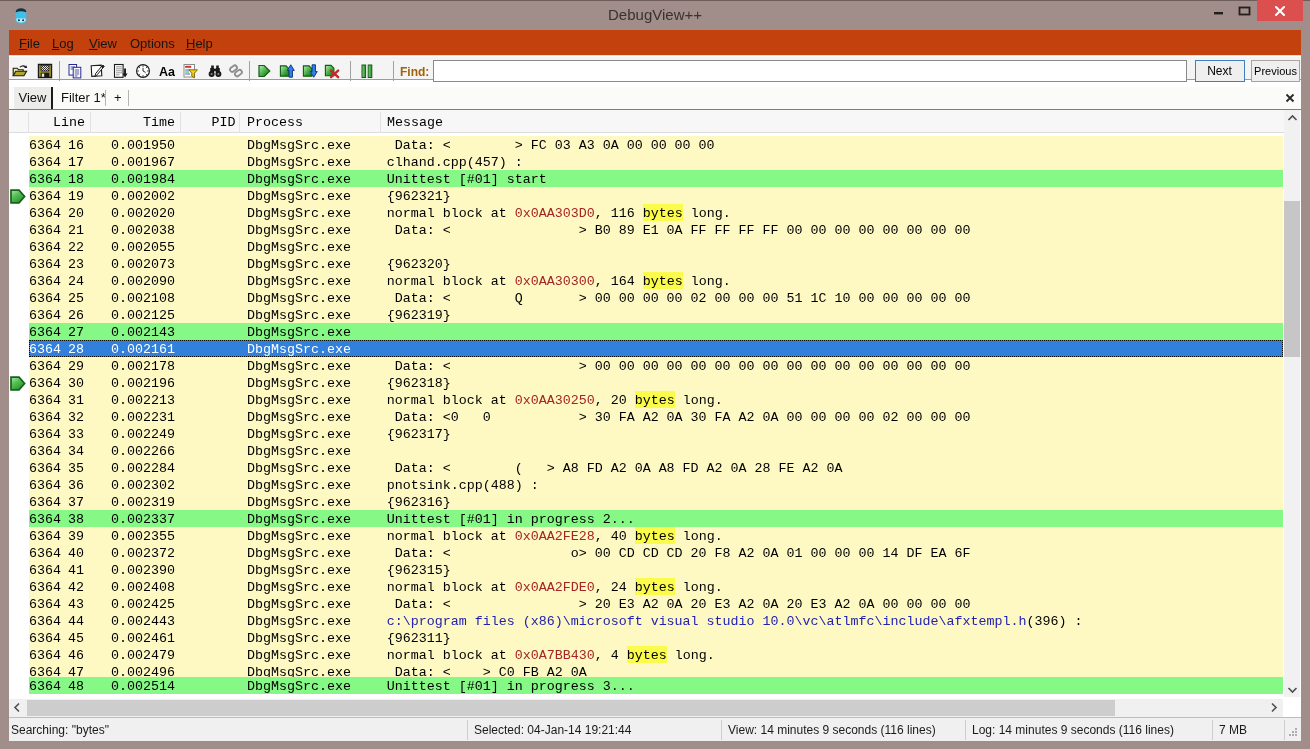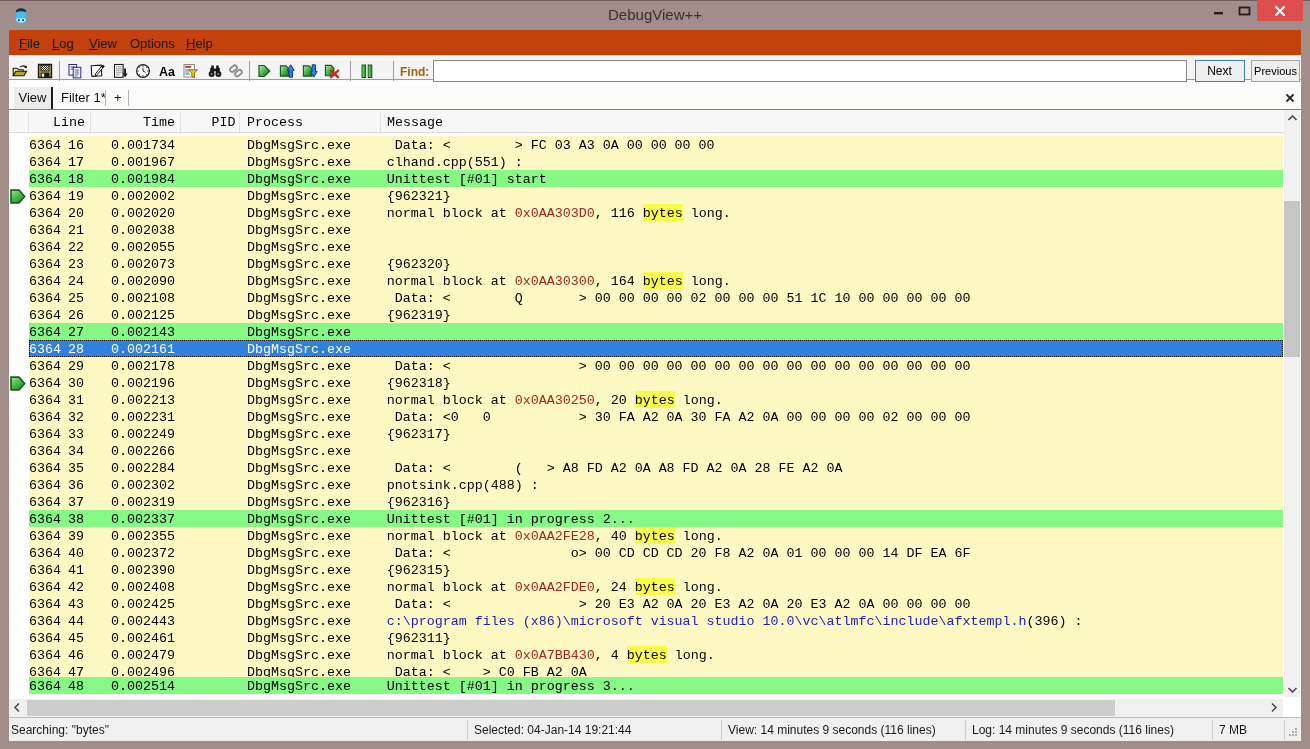--- a/index.html
+++ b/index.html
@@ -282,36 +282,36 @@
  <div class="hsep" style="left:170.5px"></div>
  <div class="hsep" style="left:229.5px"></div>
  <div class="hsep" style="left:370.5px"></div>
  <span class="hlab" style="left:44px">Line</span>
  <span class="hlab" style="left:134px">Time</span>
  <span class="hlab" style="left:202.5px">PID</span>
  <span class="hlab" style="left:238px">Process</span>
  <span class="hlab" style="left:378px">Message</span>
 </div>
 
-<div class="row" style="top:136px"><span class="c-line">16</span><span class="c-time">0.001734</span><span class="c-pid">6364</span><span class="c-proc">DbgMsgSrc.exe</span><span class="c-msg"><span class="tk"> Data: &lt;        &gt; FC 03 A3 0A 00 00 00 00</span></span></div>
-<div class="row" style="top:153px"><span class="c-line">17</span><span class="c-time">0.001967</span><span class="c-pid">6364</span><span class="c-proc">DbgMsgSrc.exe</span><span class="c-msg"><span class="tk">clhand.cpp(551) :</span></span></div>
+<div class="row" style="top:136px"><span class="c-line">16</span><span class="c-time">0.001950</span><span class="c-pid">6364</span><span class="c-proc">DbgMsgSrc.exe</span><span class="c-msg"><span class="tk"> Data: &lt;        &gt; FC 03 A3 0A 00 00 00 00</span></span></div>
+<div class="row" style="top:153px"><span class="c-line">17</span><span class="c-time">0.001967</span><span class="c-pid">6364</span><span class="c-proc">DbgMsgSrc.exe</span><span class="c-msg"><span class="tk">clhand.cpp(457) :</span></span></div>
 <div class="row rg" style="top:170px"><span class="c-line">18</span><span class="c-time">0.001984</span><span class="c-pid">6364</span><span class="c-proc">DbgMsgSrc.exe</span><span class="c-msg"><span class="tk">Unittest [#01] start</span></span></div>
 <div class="row" style="top:187px"><span class="c-line">19</span><span class="c-time">0.002002</span><span class="c-pid">6364</span><span class="c-proc">DbgMsgSrc.exe</span><span class="c-msg"><span class="tk">{962321}</span></span></div>
 <svg class="bm" style="top:189px" width="16" height="15" viewBox="0 0 16 15">
     <defs>
       <linearGradient id="bg3" x1="0" y1="0" x2="0.7" y2="1">
         <stop offset="0" stop-color="#a8e8a8"></stop>
         <stop offset="0.45" stop-color="#55c055"></stop>
         <stop offset="1" stop-color="#2a8f2a"></stop>
       </linearGradient>
     </defs>
     <path d="M1 1.2 L9 1.2 L14.6 7.5 L9 13.8 L1 13.8 Z" fill="url(#bg3)" stroke="#17611b" stroke-width="1.7"></path>
   </svg>
 <div class="row" style="top:204px"><span class="c-line">20</span><span class="c-time">0.002020</span><span class="c-pid">6364</span><span class="c-proc">DbgMsgSrc.exe</span><span class="c-msg"><span class="tk">normal block at </span><span class="tk tr">0x0AA303D0</span><span class="tk">, 116 </span><span class="tk ty">bytes</span><span class="tk"> long.</span></span></div>
-<div class="row" style="top:221px"><span class="c-line">21</span><span class="c-time">0.002038</span><span class="c-pid">6364</span><span class="c-proc">DbgMsgSrc.exe</span></div>
+<div class="row" style="top:221px"><span class="c-line">21</span><span class="c-time">0.002038</span><span class="c-pid">6364</span><span class="c-proc">DbgMsgSrc.exe</span><span class="c-msg"><span class="tk"> Data: &lt;                &gt; B0 89 E1 0A FF FF FF FF 00 00 00 00 00 00 00 00</span></span></div>
 <div class="row" style="top:238px"><span class="c-line">22</span><span class="c-time">0.002055</span><span class="c-pid">6364</span><span class="c-proc">DbgMsgSrc.exe</span></div>
 <div class="row" style="top:255px"><span class="c-line">23</span><span class="c-time">0.002073</span><span class="c-pid">6364</span><span class="c-proc">DbgMsgSrc.exe</span><span class="c-msg"><span class="tk">{962320}</span></span></div>
 <div class="row" style="top:272px"><span class="c-line">24</span><span class="c-time">0.002090</span><span class="c-pid">6364</span><span class="c-proc">DbgMsgSrc.exe</span><span class="c-msg"><span class="tk">normal block at </span><span class="tk tr">0x0AA30300</span><span class="tk">, 164 </span><span class="tk ty">bytes</span><span class="tk"> long.</span></span></div>
 <div class="row" style="top:289px"><span class="c-line">25</span><span class="c-time">0.002108</span><span class="c-pid">6364</span><span class="c-proc">DbgMsgSrc.exe</span><span class="c-msg"><span class="tk"> Data: &lt;        Q       &gt; 00 00 00 00 02 00 00 00 51 1C 10 00 00 00 00 00</span></span></div>
 <div class="row" style="top:306px"><span class="c-line">26</span><span class="c-time">0.002125</span><span class="c-pid">6364</span><span class="c-proc">DbgMsgSrc.exe</span><span class="c-msg"><span class="tk">{962319}</span></span></div>
 <div class="row rg" style="top:323px"><span class="c-line">27</span><span class="c-time">0.002143</span><span class="c-pid">6364</span><span class="c-proc">DbgMsgSrc.exe</span></div>
 <div class="row rs" style="top:340px"><span class="c-line">28</span><span class="c-time">0.002161</span><span class="c-pid">6364</span><span class="c-proc">DbgMsgSrc.exe</span></div>
 <div class="row" style="top:357px"><span class="c-line">29</span><span class="c-time">0.002178</span><span class="c-pid">6364</span><span class="c-proc">DbgMsgSrc.exe</span><span class="c-msg"><span class="tk"> Data: &lt;                &gt; 00 00 00 00 00 00 00 00 00 00 00 00 00 00 00 00</span></span></div>
 <div class="row" style="top:374px"><span class="c-line">30</span><span class="c-time">0.002196</span><span class="c-pid">6364</span><span class="c-proc">DbgMsgSrc.exe</span><span class="c-msg"><span class="tk">{962318}</span></span></div>
 <svg class="bm" style="top:376px" width="16" height="15" viewBox="0 0 16 15">

